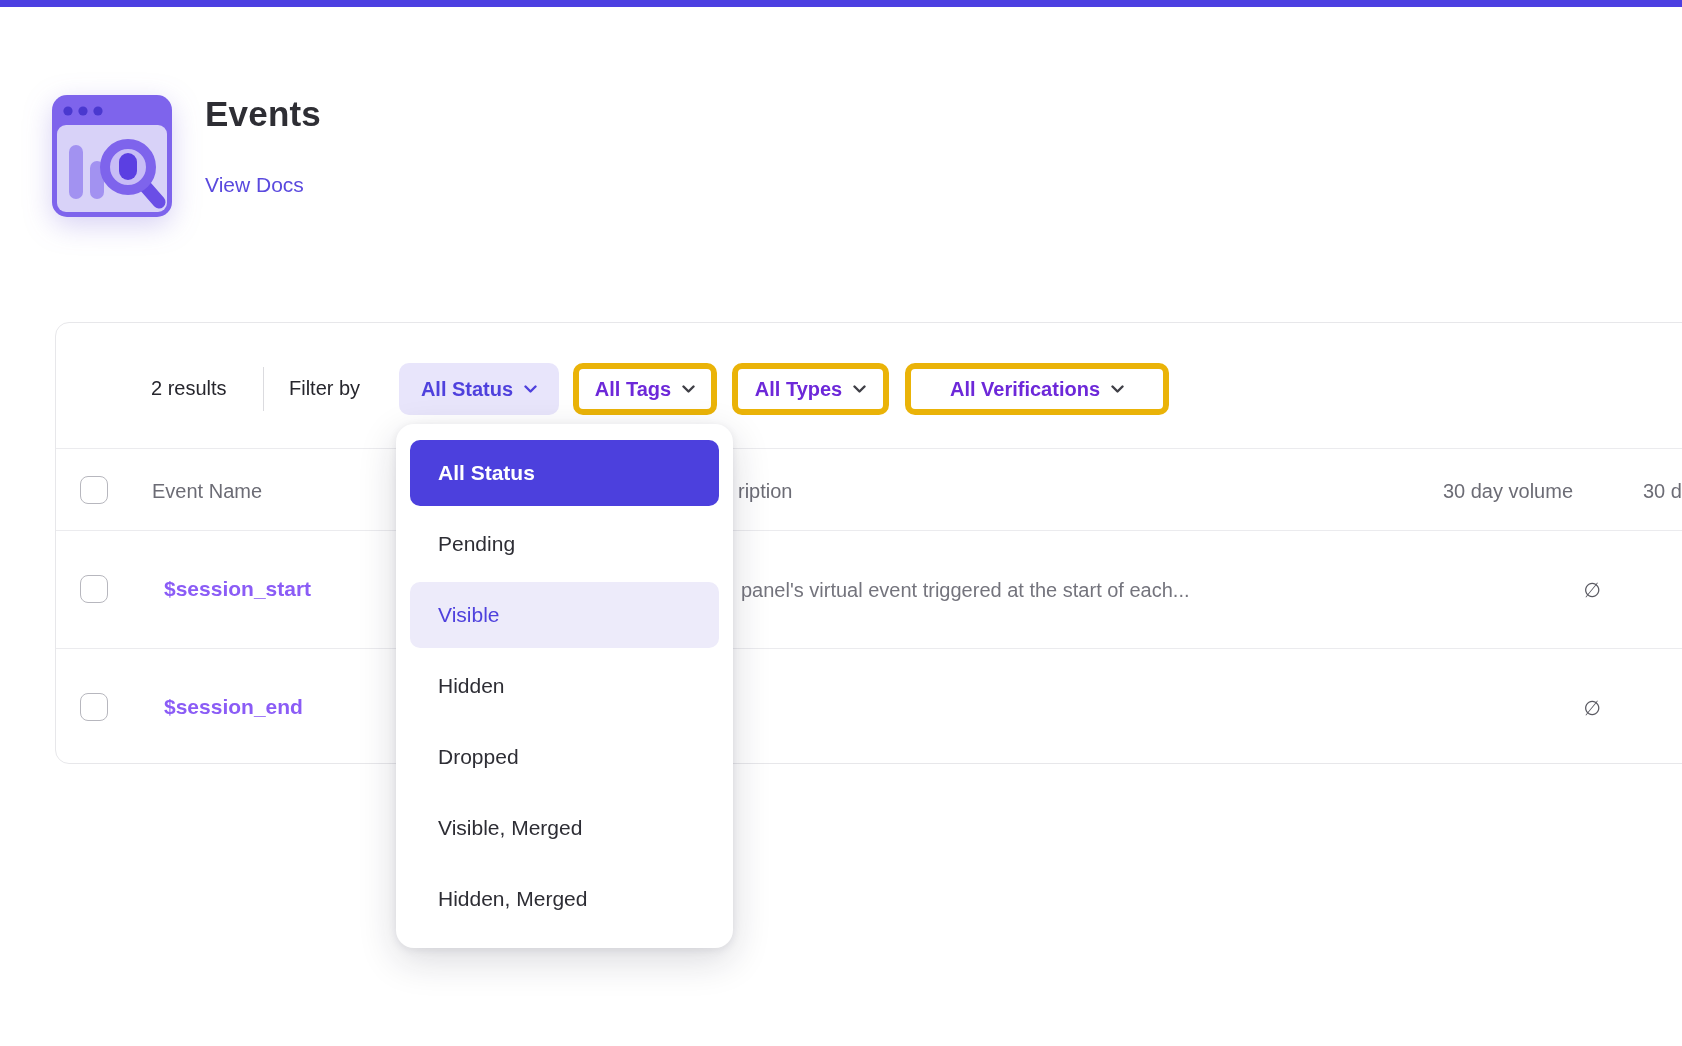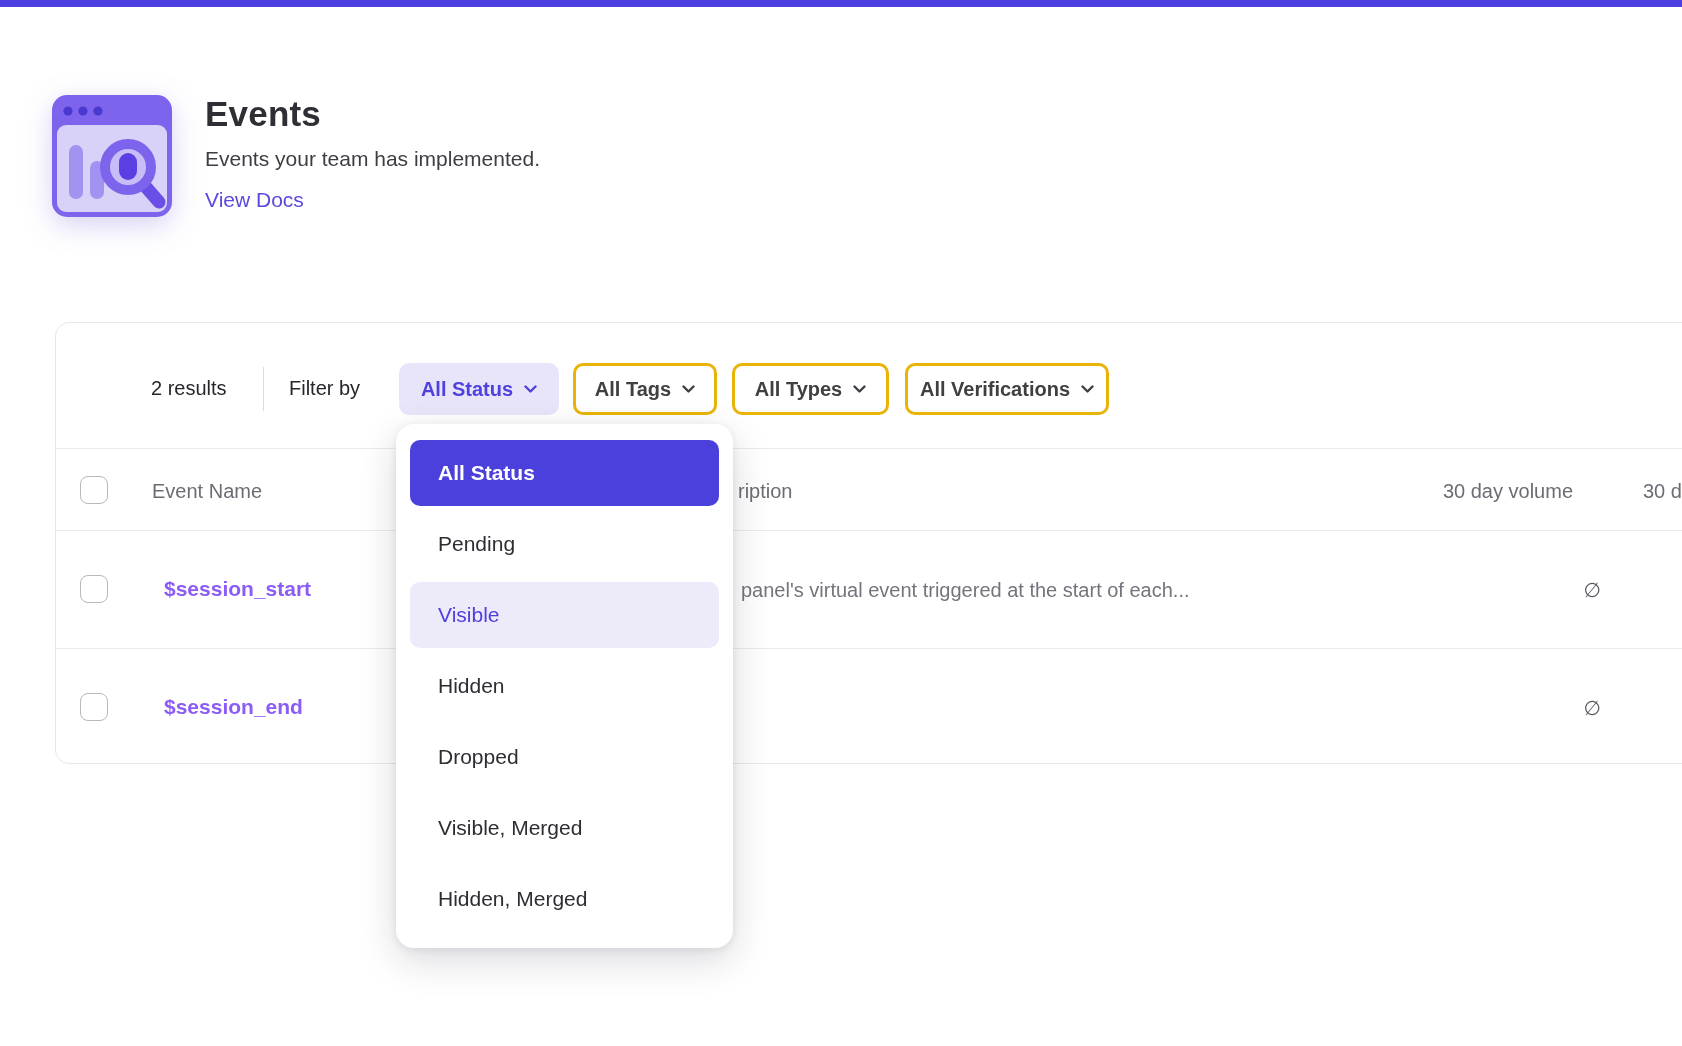--- a/index.html
+++ b/index.html
@@ -10,39 +10,39 @@
     -webkit-font-smoothing:antialiased;
   }
   .topbar { position:absolute; left:0; top:0; right:0; height:7px; background:#4C3FE1; }
 
   
   .app-icon { position:absolute; left:52px; top:95px; width:120px; height:122px;
               filter:drop-shadow(0 8px 14px rgba(96,72,212,.25)); }
   .page-title { position:absolute; left:205px; top:94px; font-size:35px; font-weight:700;
                 color:#2E2E34; letter-spacing:.2px; }
   .page-subtitle { position:absolute; left:205px; top:147px; font-size:21px; color:#3D3D44; }
-  .view-docs { position:absolute; left:205px; top:188px; font-size:21px; color:#5A49DE;
+  .view-docs { position:absolute; left:205px; top:173px; font-size:21px; color:#5A49DE;
                font-weight:500; cursor:pointer; }
 
   
   .card { position:absolute; left:55px; top:322px; width:1700px; height:442px;
           background:#fff; border:1px solid #E7E7EA; border-radius:14px; }
 
   .results { position:absolute; left:95px; top:54px; font-size:20px; font-weight:500; color:#26262D; }
   .toolbar-divider { position:absolute; left:207px; top:44px; width:1px; height:44px; background:#DBDBDF; }
   .filter-by { position:absolute; left:233px; top:54px; font-size:20px; color:#26262D; }
 
   .pill { position:absolute; top:40px; height:52px; border-radius:10px; display:flex;
           align-items:center; justify-content:center; gap:11px; font-size:20px; font-weight:600;
-          color:#404040; background:#fff; border:3px solid #eab308; cursor:pointer; }
+          color:#6d28d9; background:#fff; border:6px solid #eab308; cursor:pointer; }
   .pill.active { background:#E8E5FB; border:none; color:#4F41DD; }
   .pill-status { left:343px; width:160px; }
   .pill-tags { left:517px; width:144px; }
   .pill-types { left:676px; width:157px; }
-  .pill-verif { left:849px; width:204px; }
+  .pill-verif { left:849px; width:264px; }
   .chev { flex:0 0 auto; }
 
   .thead { position:absolute; left:0; right:0; top:125px; height:83px;
            border-top:1px solid #EBEBEE; border-bottom:1px solid #EBEBEE; }
   .th { position:absolute; font-size:20px; font-weight:400; color:#6C6C75; line-height:24px; top:30px; }
   .th-event { left:96px; }
   .th-desc { left:682px; }
   .th-volume { left:1317px; width:200px; text-align:right; }
   .th-last { left:1587px; white-space:nowrap; }
 
@@ -84,21 +84,20 @@
     <circle cx="46" cy="16" r="4.6" fill="#4A38CF"></circle>
     <rect x="17" y="50" width="14" height="54" rx="7" fill="#A292F1"></rect>
     <rect x="38" y="66" width="14" height="38" rx="7" fill="#A292F1"></rect>
     <g>
       <line x1="93" y1="91" x2="107" y2="107" stroke="#6A4EE6" stroke-width="13" stroke-linecap="round"></line>
       <circle cx="76" cy="72" r="23" fill="#C8BDF6" stroke="#7E64EC" stroke-width="10"></circle>
       <rect x="67" y="58" width="18" height="27" rx="9" fill="#5B3FE2"></rect>
     </g>
   </svg>
   <div class="page-title">Events</div>
-  <div class="page-subtitle">Events your team has implemented.</div>
   <a class="view-docs">View Docs</a>
 
   <div class="card">
 
     <div class="results">2 results</div>
     <div class="toolbar-divider"></div>
     <div class="filter-by">Filter by</div>
 
     <div class="pill active pill-status">
       <span>All Status</span>

